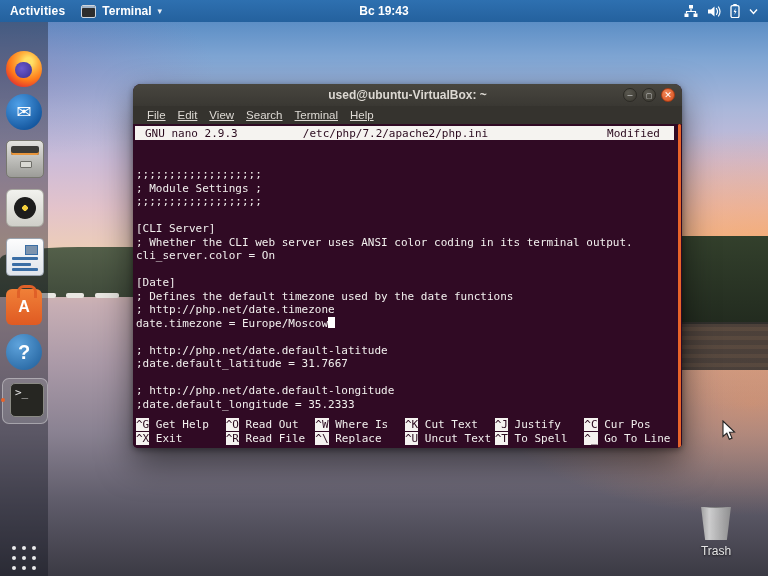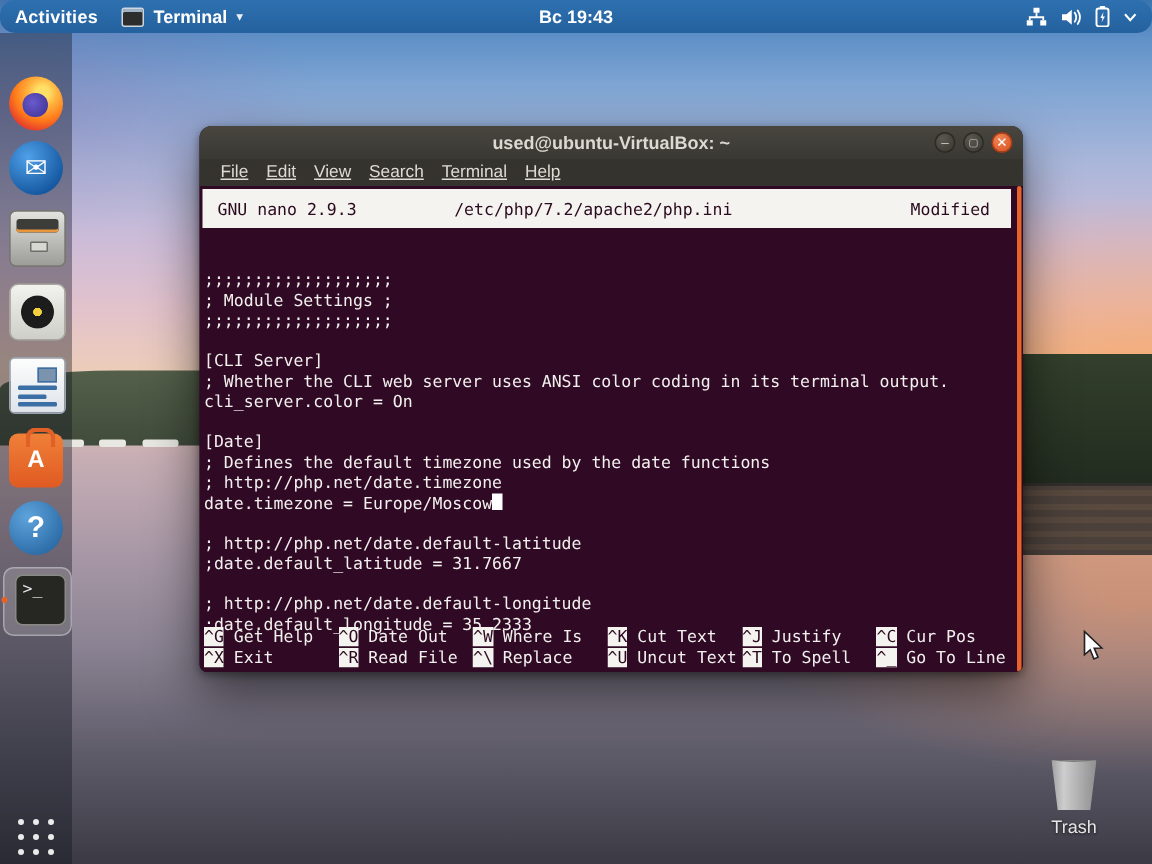--- a/index.html
+++ b/index.html
@@ -21,21 +21,21 @@
   .boats{position:absolute;left:0;top:291px;width:175px;height:9px;}
   .boat{position:absolute;height:5px;border-radius:2px;background:#e9e7e2;top:2px;}
   .trees-right{position:absolute;right:0;top:236px;width:132px;height:88px;
     background:linear-gradient(180deg,#33402c,#222b1f);border-radius:30% 0 0 0/18px;}
   .water-right{position:absolute;right:0;top:322px;width:132px;height:48px;
     background:repeating-linear-gradient(180deg,#33302e 0 5px,#423a33 5px 9px);opacity:.85;}
 
   
   .topbar{position:absolute;left:0;top:0;width:768px;height:22px;z-index:40;
     background:linear-gradient(180deg,#2e70b0,#24619e);color:#fff;font-size:12px;
-    display:flex;align-items:center;border-radius:10px;}
+    display:flex;align-items:center;}
   .tb-left{display:flex;align-items:center;gap:16px;padding-left:10px;}
   .tb-activities{font-weight:700;letter-spacing:.2px;}
   .tb-app{display:flex;align-items:center;gap:6px;font-weight:700;}
   .tb-appicon{width:13px;height:11px;background:#2d2d2d;border:1px solid #cfd6de;border-radius:2px;
     box-shadow:inset 0 2px 0 #9fb3c8;}
   .tb-caret{font-size:9px;opacity:.9;}
   .tb-clock{position:absolute;left:0;right:0;text-align:center;font-weight:700;}
   .tb-right{margin-left:auto;display:flex;align-items:center;gap:9px;padding-right:10px;z-index:2;}
   .tb-right svg{display:block;}
 
@@ -83,21 +83,21 @@
   .title{color:#dcd8d2;font-size:12px;font-weight:700;}
   .winbtns{position:absolute;right:7px;top:4px;display:flex;gap:5px;}
   .wbtn{width:14px;height:14px;border-radius:50%;display:flex;align-items:center;justify-content:center;
     font-size:9px;line-height:1;color:#ccc;background:radial-gradient(circle at 35% 30%,#5a5850,#38362f);
     border:1px solid #2c2a25;box-sizing:border-box;}
   .wbtn.close{background:radial-gradient(circle at 35% 30%,#f08556,#d8511f);color:#fff;border-color:#a93c14;}
   .menubar{height:18px;background:#35332e;display:flex;align-items:center;gap:0;padding-left:8px;}
   .menu-item{color:#dedad4;font-size:11.5px;padding:0 6px;text-decoration:underline;}
   .term-body{position:absolute;top:40px;bottom:0;left:0;right:0;background:#300a24;
     font-family:"DejaVu Sans Mono","Liberation Mono",monospace;font-size:11px;color:#f2f0ee;}
-  .nano-header{margin:2px 8px 0 2px;height:26px;background:#f5f3f0;color:#2a0a1e;
+  .nano-header{margin:2px 8px 0 2px;height:14px;background:#f5f3f0;color:#2a0a1e;
     display:flex;align-items:center;white-space:pre;}
   .nh-left{padding-left:10px;}
   .nh-center{position:absolute;left:0;right:24px;text-align:center;}
   .nh-right{margin-left:auto;padding-right:14px;z-index:1;}
   .nano-lines{padding:1px 0 0 3px;}
   .tline{height:13.5px;line-height:13.5px;white-space:pre;}
   .cursor-block{display:inline-block;width:6.6px;height:11px;background:#fff;vertical-align:-1px;}
   .shortcuts{position:absolute;left:3px;right:8px;bottom:3px;display:grid;
     grid-template-columns:repeat(6,1fr);grid-auto-rows:13px;row-gap:1px;}
   .sc{white-space:pre;overflow:hidden;}
@@ -245,21 +245,21 @@
           <div class="tline">date.timezone = Europe/Moscow<span class="cursor-block"></span></div>
           <div class="tline">&nbsp;</div>
           <div class="tline">; http://php.net/date.default-latitude</div>
           <div class="tline">;date.default_latitude = 31.7667</div>
           <div class="tline">&nbsp;</div>
           <div class="tline">; http://php.net/date.default-longitude</div>
           <div class="tline">;date.default_longitude = 35.2333</div>
         </div>
       <div class="shortcuts" id="nano-shortcuts">
           <div class="sc"><span class="key">^G</span><span> Get Help</span></div>
-          <div class="sc"><span class="key">^O</span><span> Date Out</span></div>
+          <div class="sc"><span class="key">^O</span><span> Read Out</span></div>
           <div class="sc"><span class="key">^W</span><span> Where Is</span></div>
           <div class="sc"><span class="key">^K</span><span> Cut Text</span></div>
           <div class="sc"><span class="key">^J</span><span> Justify</span></div>
           <div class="sc"><span class="key">^C</span><span> Cur Pos</span></div>
           <div class="sc"><span class="key">^X</span><span> Exit</span></div>
           <div class="sc"><span class="key">^R</span><span> Read File</span></div>
           <div class="sc"><span class="key">^\</span><span> Replace</span></div>
           <div class="sc"><span class="key">^U</span><span> Uncut Text</span></div>
           <div class="sc"><span class="key">^T</span><span> To Spell</span></div>
           <div class="sc"><span class="key">^_</span><span> Go To Line</span></div>

